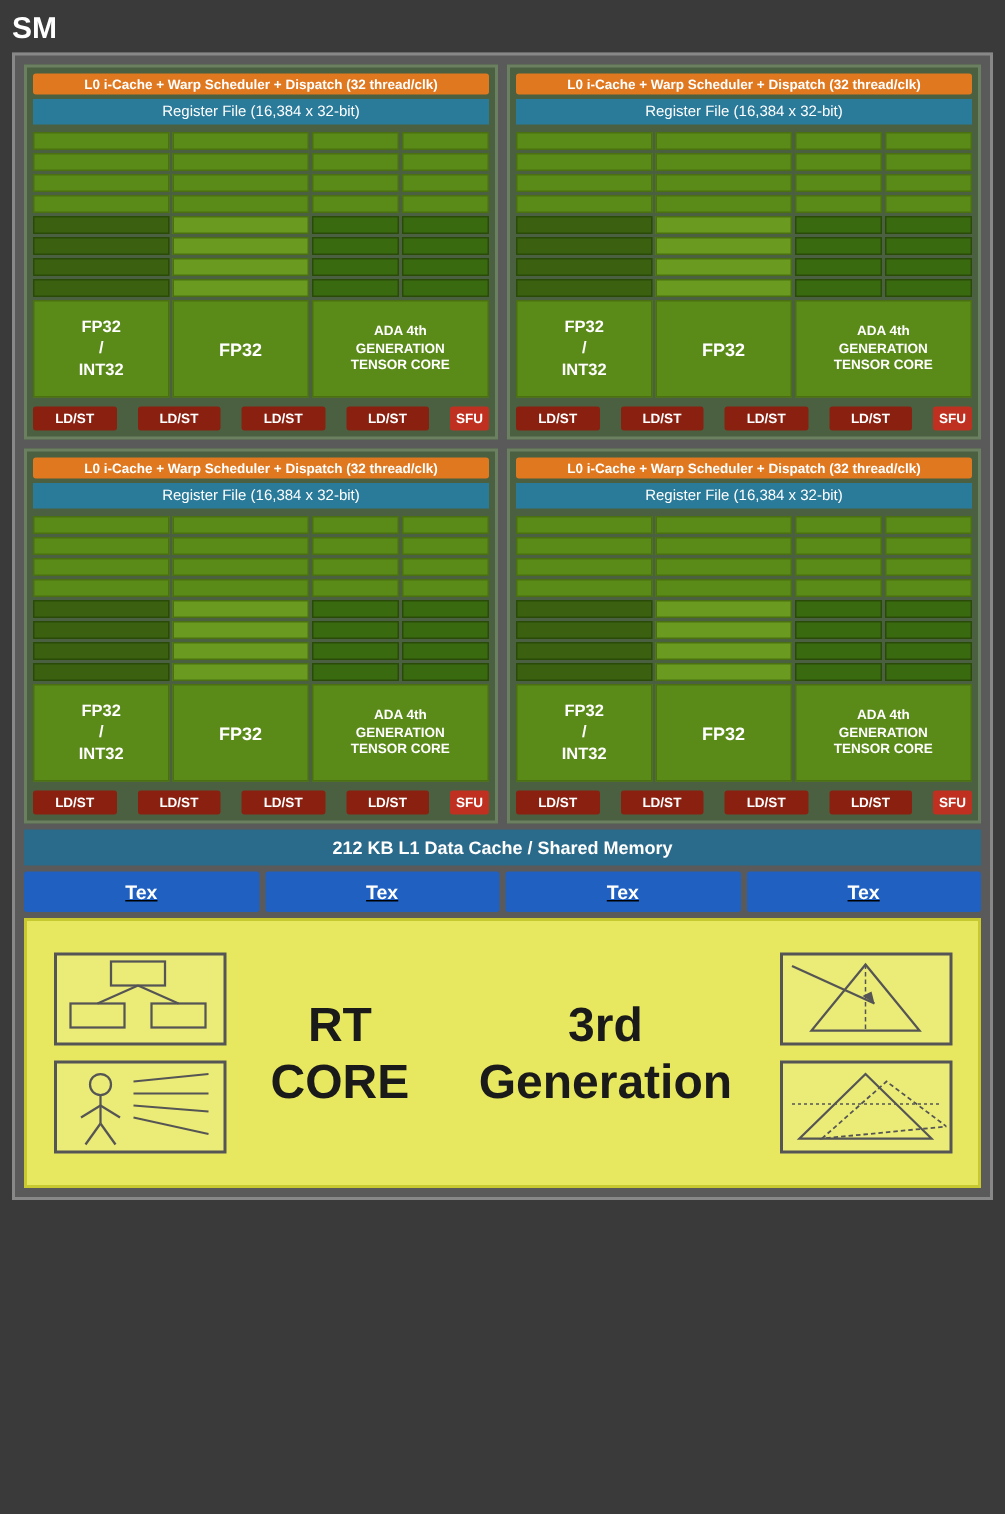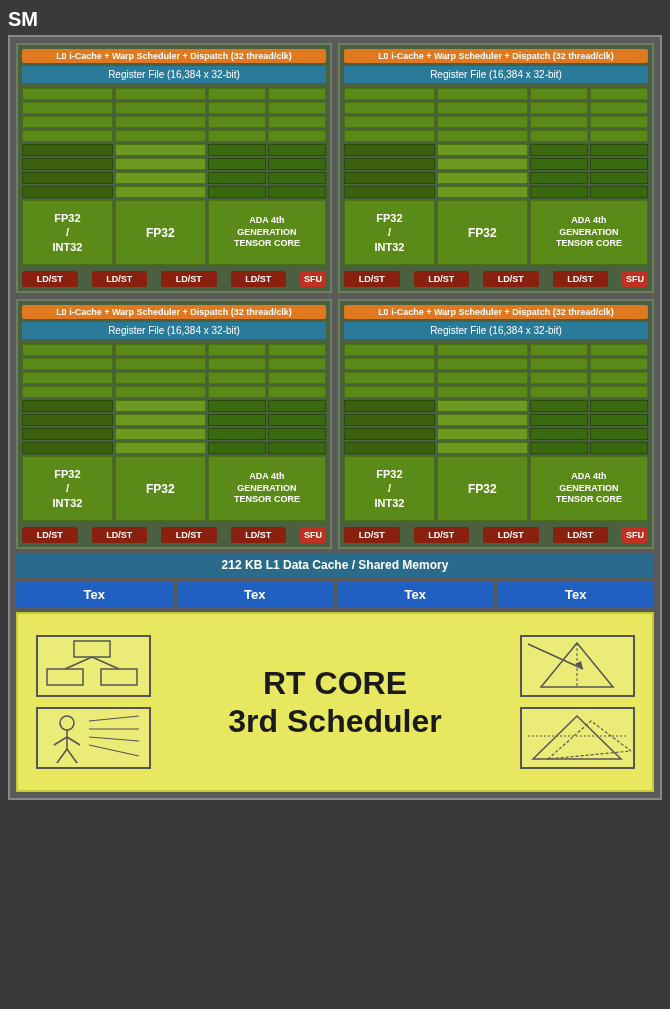--- a/index.html
+++ b/index.html
@@ -86,20 +86,21 @@
       color: white;
       font-size: 12px;
       font-weight: bold;
       text-align: center;
       padding: 5px;
     }
     .tex-row {
       display: grid;
       grid-template-columns: 1fr 1fr 1fr 1fr;
       gap: 4px;
+      text-decoration: underline;
     }
     .tex-btn {
       background: #2060c0;
       color: white;
       font-size: 13px;
       font-weight: bold;
       text-align: center;
       padding: 6px;
       border-radius: 2px;
     }
@@ -107,21 +108,21 @@
       background: #e8e860;
       border: 2px solid #c8c830;
       padding: 10px;
       display: flex;
       align-items: center;
       justify-content: space-between;
       min-height: 180px;
     }
     .rt-core-label {
       display: flex;
-      flex-direction: column;
+      flex-direction: row;
       align-items: center;
       justify-content: center;
       flex: 1;
     }
     .rt-core-text {
       font-size: 32px;
       font-weight: bold;
       color: #1a1a1a;
       text-align: center;
       line-height: 1.2;
@@ -538,21 +539,21 @@
           <line x1="50" y1="10" x2="100" y2="5" stroke="#555" stroke-width="1.2"></line>
           <line x1="50" y1="18" x2="100" y2="18" stroke="#555" stroke-width="1.2"></line>
           <line x1="50" y1="26" x2="100" y2="30" stroke="#555" stroke-width="1.2"></line>
           <line x1="50" y1="34" x2="100" y2="45" stroke="#555" stroke-width="1.2"></line>
         </svg>
       </div>
     </div>
 
     <div class="rt-core-label">
       <div class="rt-core-text">RT CORE</div>
-      <div class="rt-core-text">3rd Scheduler</div>
+      <div class="rt-core-text">3rd Generation</div>
     </div>
 
     <div class="rt-diagram-right">
 
       <div style="border:2px solid #555;background:rgba(255,255,255,0.15);width:115px;height:62px;display:flex;align-items:center;justify-content:center;">
         <svg width="108" height="54">
 
           <polygon points="54,4 90,48 18,48" fill="none" stroke="#555" stroke-width="1.5"></polygon>
 
           <line x1="54" y1="4" x2="54" y2="48" stroke="#555" stroke-width="1" stroke-dasharray="3,2"></line>

